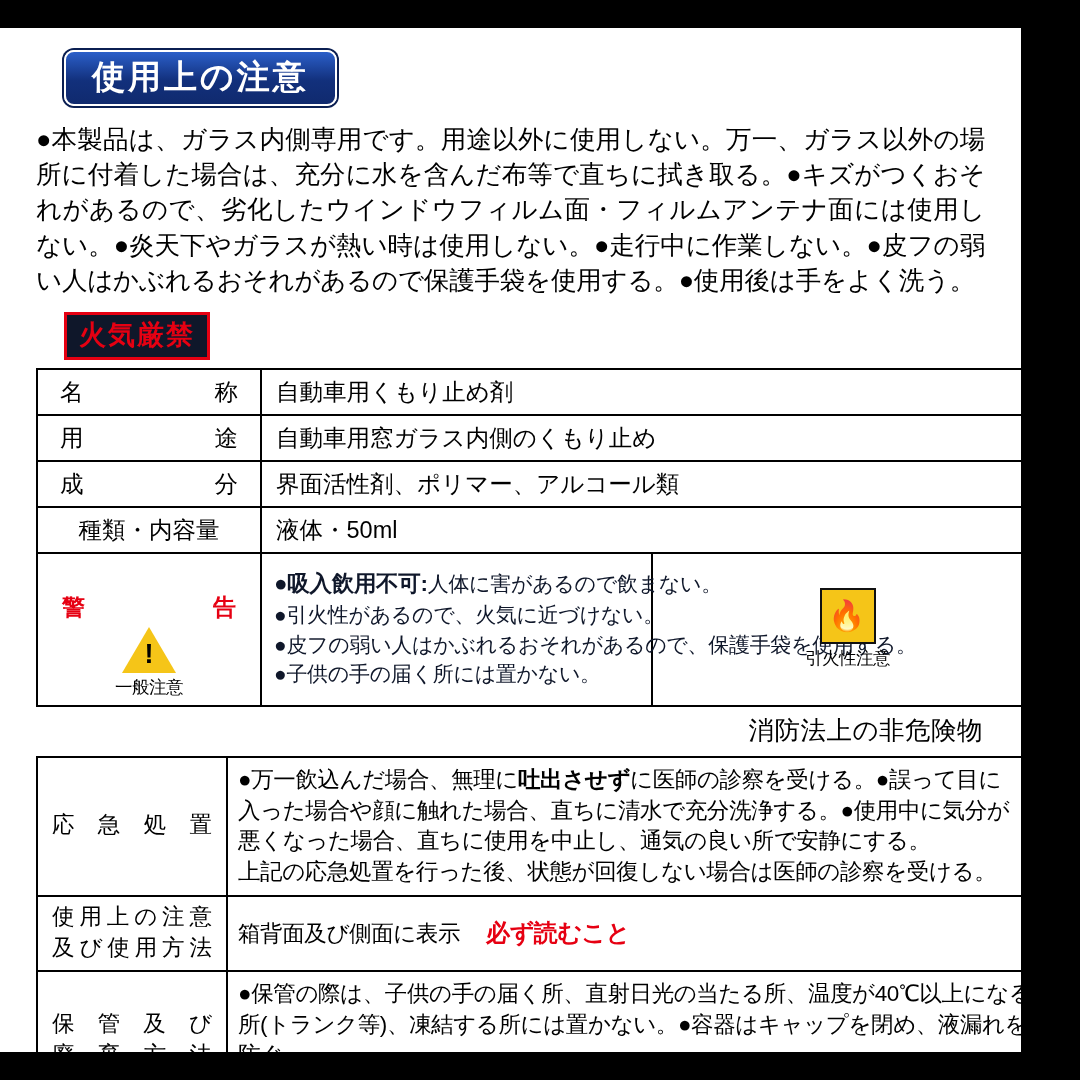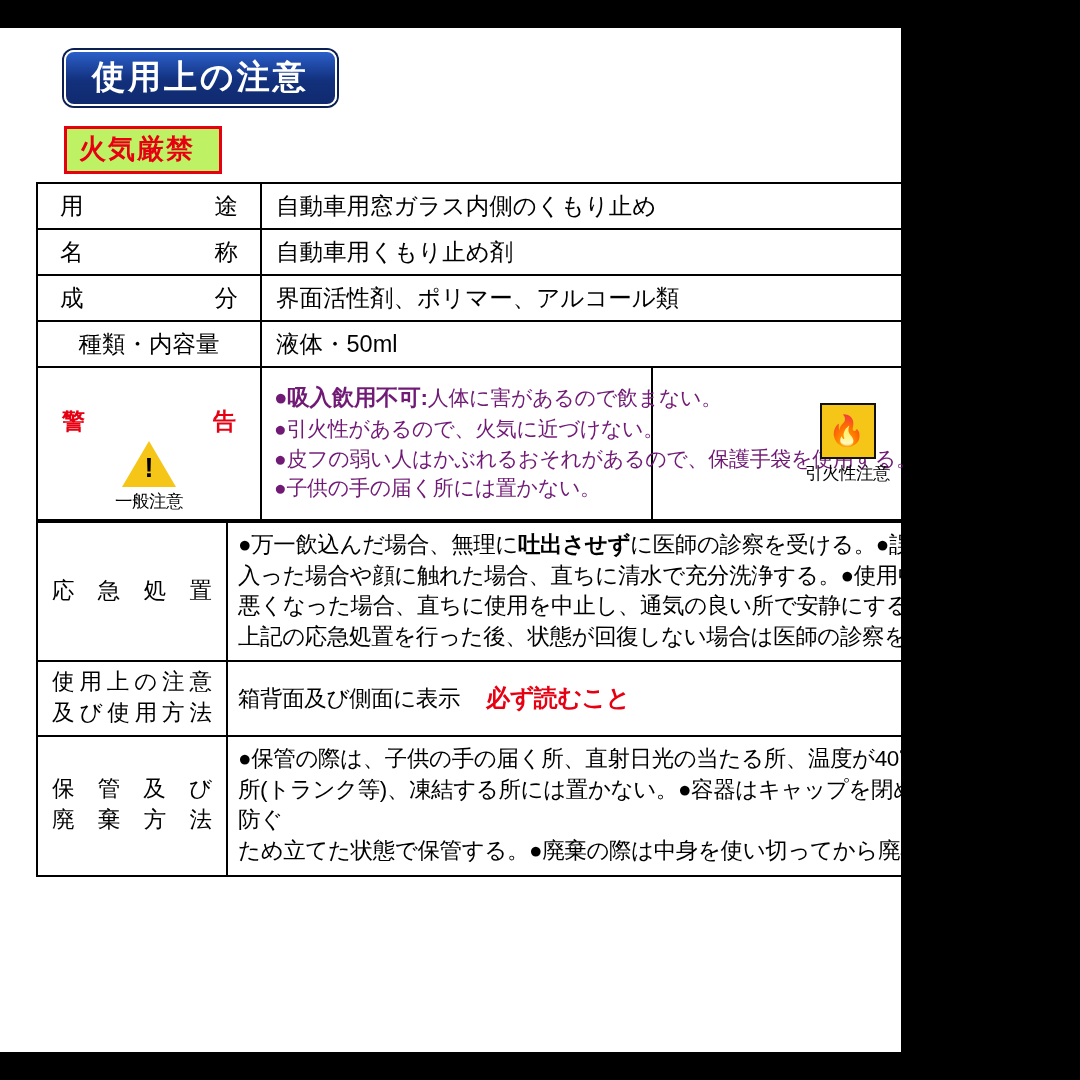--- a/index.html
+++ b/index.html
@@ -17,21 +17,21 @@
   .page {
     position: relative;
     width: 1080px;
     height: 1080px;
     background: #000;
   }
   .sheet {
     position: absolute;
     left: 0;
     top: 28px;
-    width: 901px;
+    width: 1021px;
     height: 1024px;
     background: #ffffff;
   }
   .inner {
     position: relative;
     padding: 22px 30px 0 30px;
   }
 
   
   .banner-wrap {
@@ -64,23 +64,23 @@
     line-height: 1.38;
     letter-spacing: -0.2px;
     text-align: justify;
     font-weight: 500;
   }
 
   
   .fire-box {
     display: inline-block;
     border: 3px solid #e60012;
-    padding: 2px 24px 4px 12px;
+    padding: 2px 12px 4px 12px;
     margin: 14px 4px 8px 34px;
-    background: #bef264;
+    background: #0f172a;
   }
   .fire-box span {
     color: #e60012;
     font-size: 27px;
     font-weight: bold;
     letter-spacing: 2px;
   }
 
   
   table {
@@ -155,21 +155,21 @@
     display: block;
     font-size: 17.5px;
     margin-top: 2px;
     color: #000;
     letter-spacing: -0.5px;
   }
   .warn-list-cell {
     padding: 6px 10px 8px 12px;
   }
   .warn-item {
-    color: #701a75;
+    color: #0f172a;
     font-size: 21px;
     line-height: 1.42;
     letter-spacing: -0.3px;
     white-space: nowrap;
   }
   .warn-item b { font-size: 22.5px; }
   .flam-cell {
     width: 152px;
     text-align: center;
     padding: 6px 4px;
@@ -235,36 +235,37 @@
     <div class="inner">
 
       
       <div class="banner-wrap">
         <div class="banner">
           <div class="banner-text">使用上の注意</div>
         </div>
       </div>
 
       
+      <div class="intro">●本製品は、ガラス内側専用です。用途以外に使用しない。万一、ガラス以外の場所に付着した場合は、充分に水を含んだ布等で直ちに拭き取る。●キズがつくおそれがあるので、劣化したウインドウフィルム面・フィルムアンテナ面には使用しない。●炎天下やガラスが熱い時は使用しない。●走行中に作業しない。●皮フの弱い人はかぶれるおそれがあるので保護手袋を使用する。●使用後は手をよく洗う。</div>
 
       
       <div class="fire-box">
         <span>火気厳禁</span>
       </div>
 
       
       <table>
         <tbody>
             <tr class="row-h">
+          <td class="lbl">名　称</td>
+          <td class="val" colspan="2">自動車用くもり止め剤</td>
+        </tr>
+        <tr class="row-h">
           <td class="lbl">用　途</td>
           <td class="val" colspan="2">自動車用窓ガラス内側のくもり止め</td>
-        </tr>
-        <tr class="row-h">
-          <td class="lbl">名　称</td>
-          <td class="val" colspan="2">自動車用くもり止め剤</td>
         </tr>
         <tr class="row-h">
           <td class="lbl">成　分</td>
           <td class="val" colspan="2">界面活性剤、ポリマー、アルコール類</td>
         </tr>
         <tr class="row-h">
           <td class="lbl lbl-center">種類・内容量</td>
           <td class="val" colspan="2">液体・50ml</td>
         </tr>
         <tr>
@@ -283,20 +284,21 @@
             <div class="flam-sq">
                   <span class="flame">🔥</span>
                 </div>
             <span class="icon-caption">引火性注意</span>
           </td>
         </tr>
       </tbody>
         </table>
 
       
+      <div class="note-right">消防法上の非危険物</div>
 
       
       <table>
         <tbody>
             <tr>
           <td class="btm-lbl">応 急 処 置</td>
           <td class="btm-val">
             <span class="ln">●万一飲込んだ場合、無理に<b class="bold-ins">吐出させず</b>に医師の診察を受ける。●誤って目に</span>
             <span class="ln">入った場合や顔に触れた場合、直ちに清水で充分洗浄する。●使用中に気分が</span>
             <span class="ln">悪くなった場合、直ちに使用を中止し、通気の良い所で安静にする。</span>

